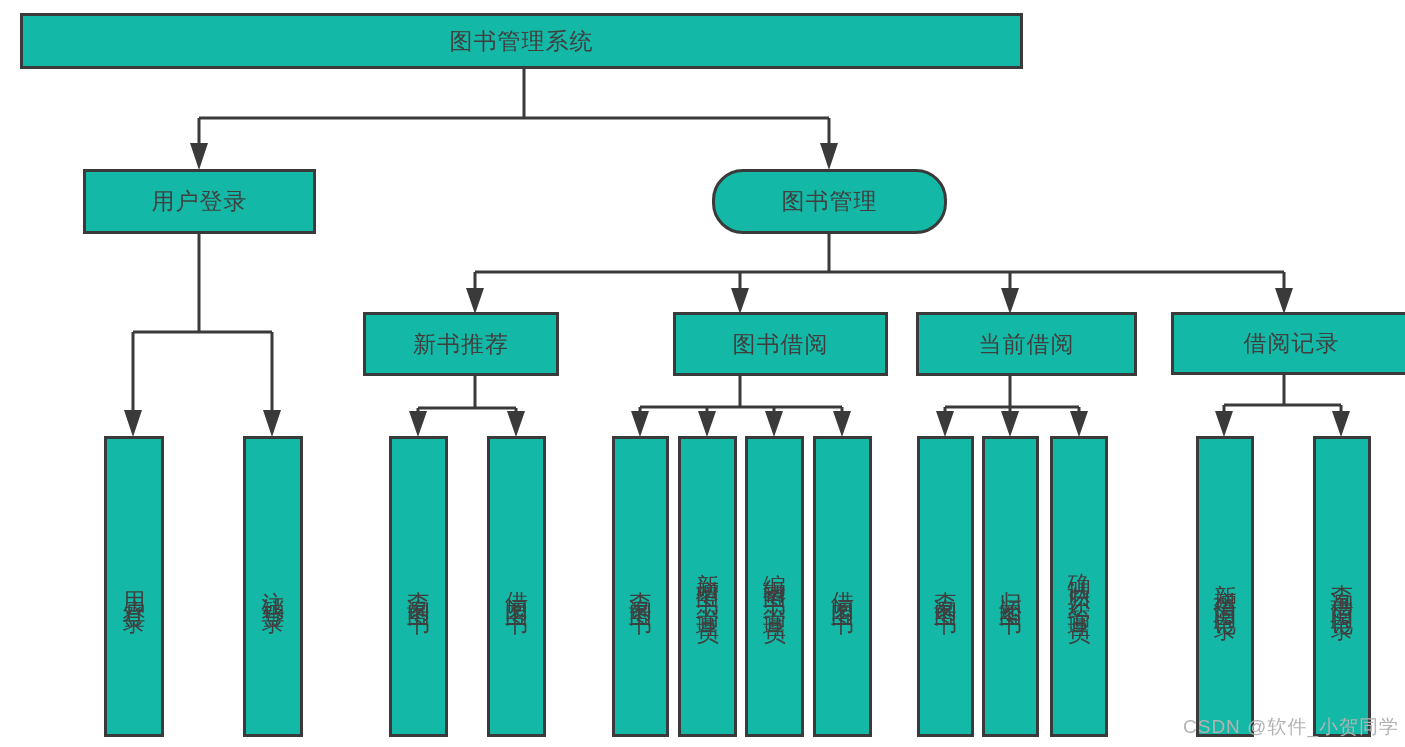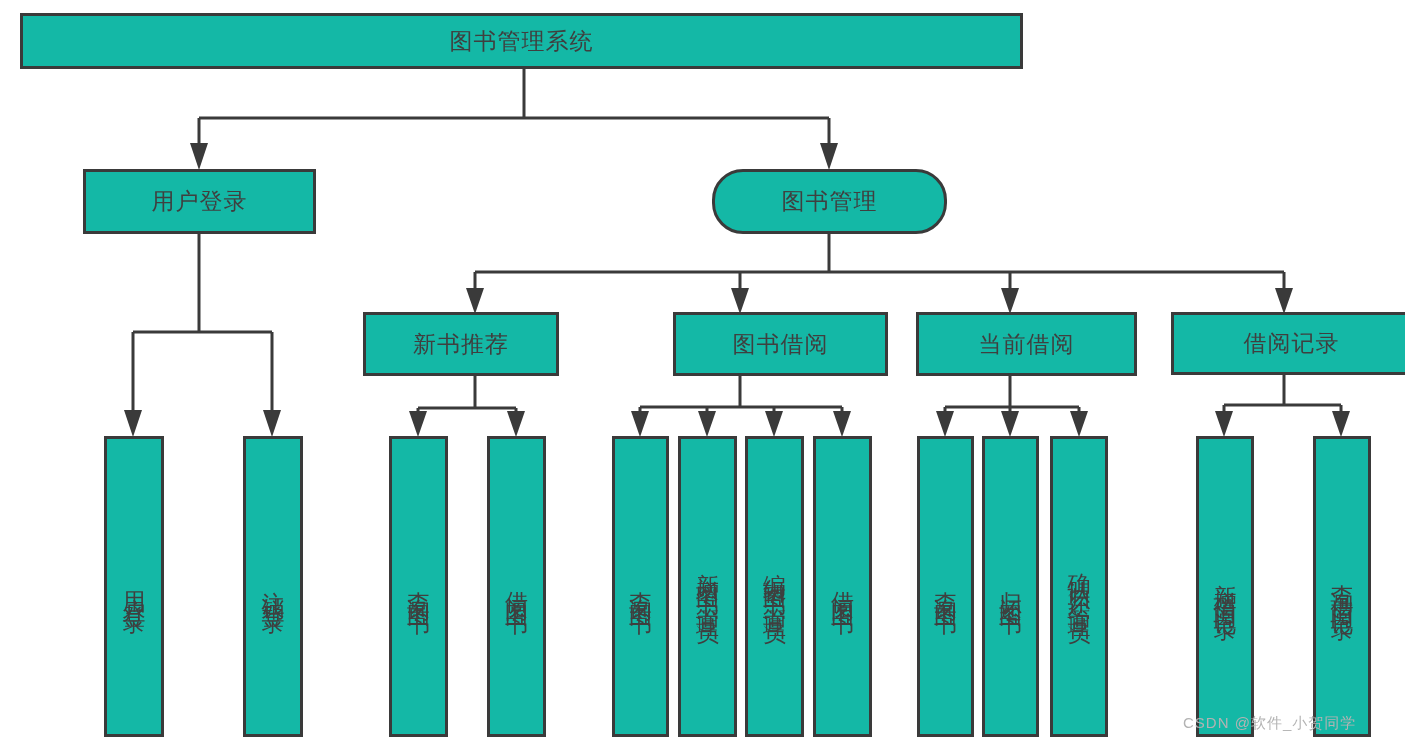--- a/index.html
+++ b/index.html
@@ -28,21 +28,21 @@
     text-orientation:upright;
     letter-spacing:7px;
     line-height:1;
   }
   .connectors{
     position:absolute;left:0;top:0;z-index:1;
   }
   .watermark{
     position:absolute;
     left:1183px;top:714px;
-    font-size:15px;
+    font-size:19px;
     color:#b3b3b3;
     letter-spacing:1px;
     z-index:3;
     white-space:nowrap;
   }
 </style>
 </head>
 <body>
 
 <div class="canvas">

